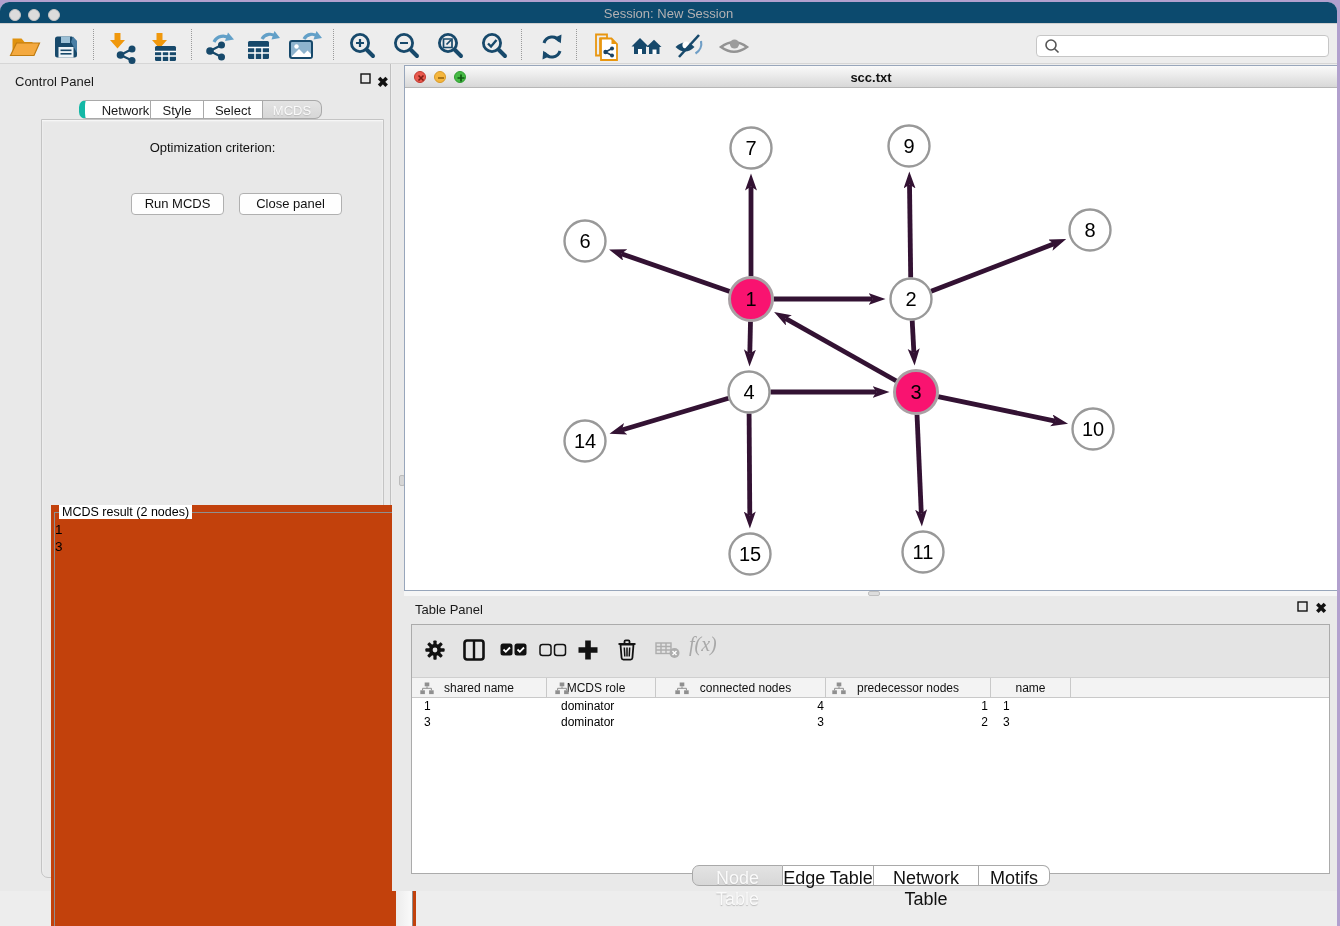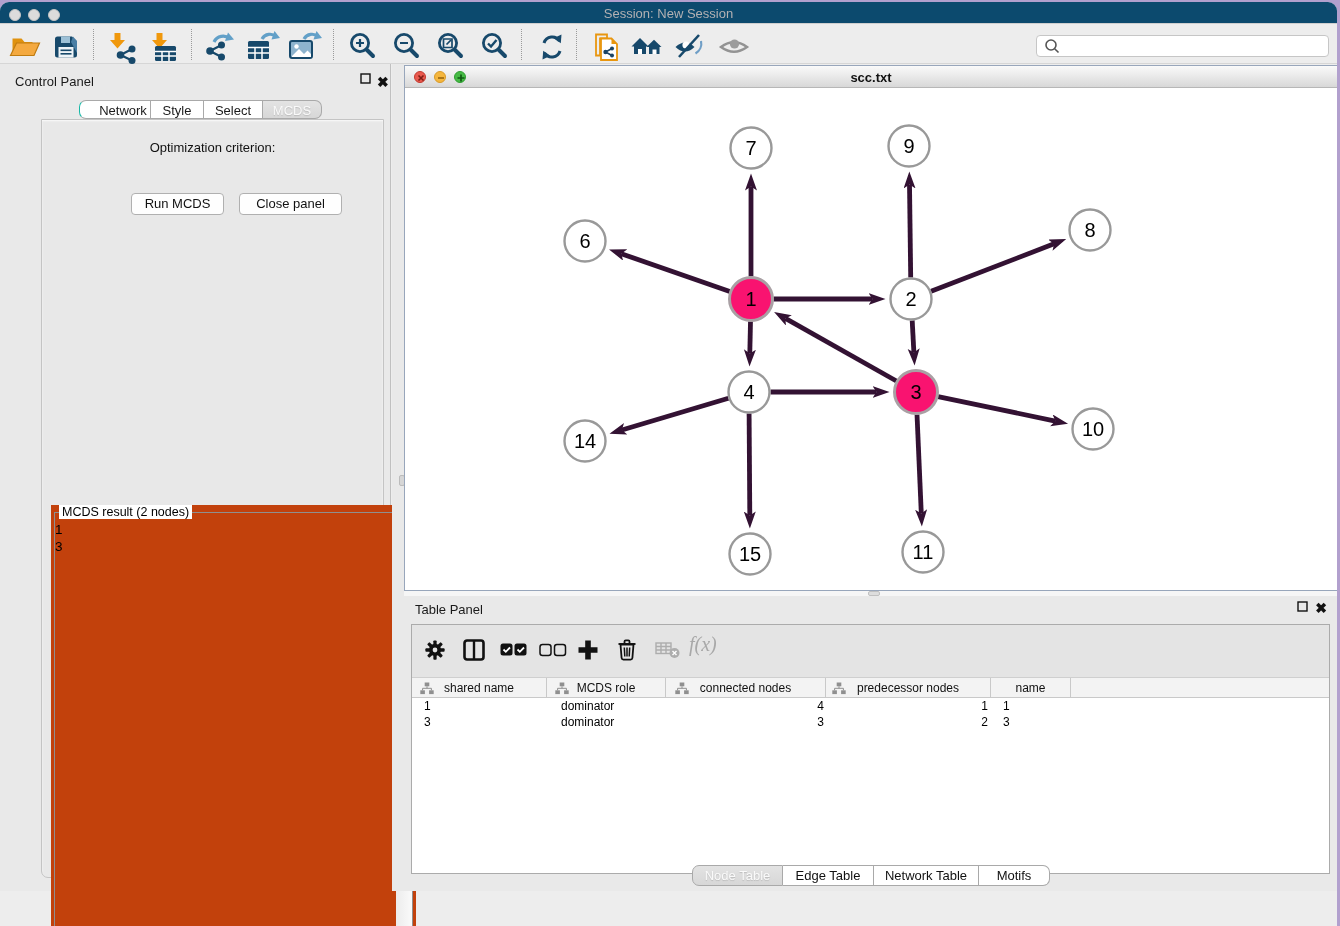--- a/index.html
+++ b/index.html
@@ -14,21 +14,21 @@
 .sep { position:absolute; top:4px; height:31px; width:0; border-left:1px dotted #9a9a9a; }
 .ticon { position:absolute; top:4px; }
 #searchbox { position:absolute; left:1036px; top:10px; width:293px; height:22px; background:#fff; border:1px solid #c6c6c6; border-radius:4px; }
 
 #cpanel { position:absolute; left:0; top:62px; width:391px; bottom:35px; background:#e9e9e9; border-right:1px solid #c0c0c0; }
 #cp-title { position:absolute; left:15px; top:10px; font-size:13px; color:#1a1a1a; }
 .winbtn { position:absolute; top:12px; font-size:12px; color:#111; }
 
 .tabrow { position:absolute; display:flex; }
 .tab { font-size:13px; color:#1a1a1a; text-align:center; background:#fff; border:1px solid #a9a9a9; border-left:none; padding-top:2px; height:19px; }
-.tab.first { border-left:1px solid #14b8a6; border-radius:7px 0 0 7px;padding-left:16px; }
+.tab.first { border-left:6px solid #14b8a6; border-radius:7px 0 0 7px;padding-left:16px; }
 .tab.sel { background:linear-gradient(#e3e3e3,#d7d7d7); color:#fafafa; border-radius:0 7px 7px 0; text-shadow:0 1px 1px #bbb; }
 #cp-content { position:absolute; left:6px; top:55px; right:6px; bottom:13px; background:#e8e8e8; border:1px solid #c4c4c4; border-radius:0 0 7px 7px; box-shadow:inset 0 1px 2px rgba(255,255,255,.8);margin-left:35px; }
 #opt-label { position:absolute; top:20px; width:100%; text-align:center; font-size:13px; color:#111; }
 #dropdown { position:absolute; left:38px; top:40px; width:311px; height:23px; background:#fff; border:1px solid #b4b4b4; border-radius:4px; font-size:13px; color:#111; line-height:21px; padding-left:13px; }
 .btn { position:absolute; top:73px; height:22px; background:#fefefe; border:1px solid #b0b0b0; border-radius:4px; font-size:13px; color:#111; text-align:center; line-height:20px; }
 #grpbox { position:absolute; left:9px; top:385px; width:365px; height:452px; background:#c2410c; }
 #grpbox-frame { position:absolute; left:3px; top:7px; right:3px; bottom:3px; border:1px solid #8f8f8f; }
 #grpbox-label { position:absolute; left:4px; top:-8px; background:#fff; font-size:12.5px; color:#000; padding:0 3px; }
 #grpbox-inner { position:absolute; left:4px; top:17px; font-size:13.5px; color:#000; line-height:16.5px; }
 #grpbox-sb { position:absolute; right:4px; top:10px; width:16px; bottom:4px; background:linear-gradient(90deg,#ececec,#fafafa); }
@@ -49,21 +49,21 @@
 #tp-title { position:absolute; left:11px; top:6px; font-size:13px; color:#1a1a1a; }
 #tp-inner { position:absolute; left:7px; top:28px; right:7px; bottom:17px; background:#fff; border:1px solid #ababab; }
 #tp-toolbar { position:absolute; left:0; top:0; right:0; height:52px; background:#e4e4e4; }
 #tp-header { position:absolute; left:0; top:52px; right:0; height:21px; background:#f3f3f3; border-top:1px solid #cfcfcf; border-bottom:1px solid #c9c9c9; font-size:12px; color:#111; }
 .th { position:absolute; top:0; height:20px; border-right:1px solid #c9c9c9; text-align:center; padding-top:3px; }
 .treeic { position:absolute; top:4px; }
 .trow { position:absolute; left:0; right:0; height:16px; font-size:12px; color:#000; }
 .td { position:absolute; }
 
 #tp-tabs { position:absolute; left:288px; bottom:5px; display:flex; }
-.btab { font-size:13px; color:#111; background:#fff; border:1px solid #a9a9a9; border-left:none; height:21px; padding-top:2px; text-align:center; }
+.btab { font-size:18px; color:#111; background:#fff; border:1px solid #a9a9a9; border-left:none; height:21px; padding-top:2px; text-align:center; }
 .btab.first { border-left:1px solid #a9a9a9; border-radius:7px 0 0 7px; }
 .btab.last { border-radius:0 7px 7px 0; }
 .btab.sel { background:linear-gradient(#e3e3e3,#d7d7d7); color:#fafafa; text-shadow:0 1px 1px #bbb; }
 
 #statusbar { position:absolute; left:0; right:0; bottom:0; height:35px; background:#ededed; border-top:1px solid #cfcfcf; }
 #listbtn { position:absolute; left:10px; top:6px; width:28px; height:20px; background:#fafafa; border:1px solid #a5a5a5; }
 #membtn { position:absolute; right:8px; top:4px; width:76px; height:24px; background:#f7f7f7; border:1px solid #9a9a9a; font-size:12px; color:#111; }
 svg { display:block; }
 </style></head>
 <body>
@@ -355,21 +355,21 @@
             <rect x="1" y="1" width="15" height="10.5"></rect>
             <path d="M1 4.5 h15 M1 8 h15 M6 1 v10.5 M11 1 v10.5"></path>
           </g>
           <circle cx="19.5" cy="11" r="5" fill="#adadad"></circle>
           <path d="M17.5 9 l4 4 M21.5 9 l-4 4" stroke="#fff" stroke-width="1.4"></path>
         </svg>
         <div style="position:absolute;left:277px;top:8px;font-family:'Liberation Serif',serif;font-style:italic;font-size:20px;color:#a8a8a8">f(x)</div>
       </div>
       <div id="tp-header">
         <div class="th" style="left:0;width:135px">shared name</div>
-        <div class="th" style="left:135px;width:119px">MCDS role</div>
+        <div class="th" style="left:125px;width:119px">MCDS role</div>
         <div class="th" style="left:254px;width:160px">connected nodes</div>
         <div class="th" style="left:414px;width:165px">predecessor nodes</div>
         <div class="th" style="left:579px;width:80px">name</div>
         <svg class="treeic" style="left:8px" width="14" height="13" viewBox="0 0 14 13">
             <g fill="#8f8f8f">
               <rect x="4.7" y="0.5" width="4.6" height="3.8"></rect>
               <rect x="0.3" y="8.3" width="4.6" height="3.8"></rect>
               <rect x="9.1" y="8.3" width="4.6" height="3.8"></rect>
             </g>
             <path d="M7 4.3 V6.3 M2.6 8.3 V6.3 H11.4 V8.3" stroke="#8f8f8f" fill="none"></path>

